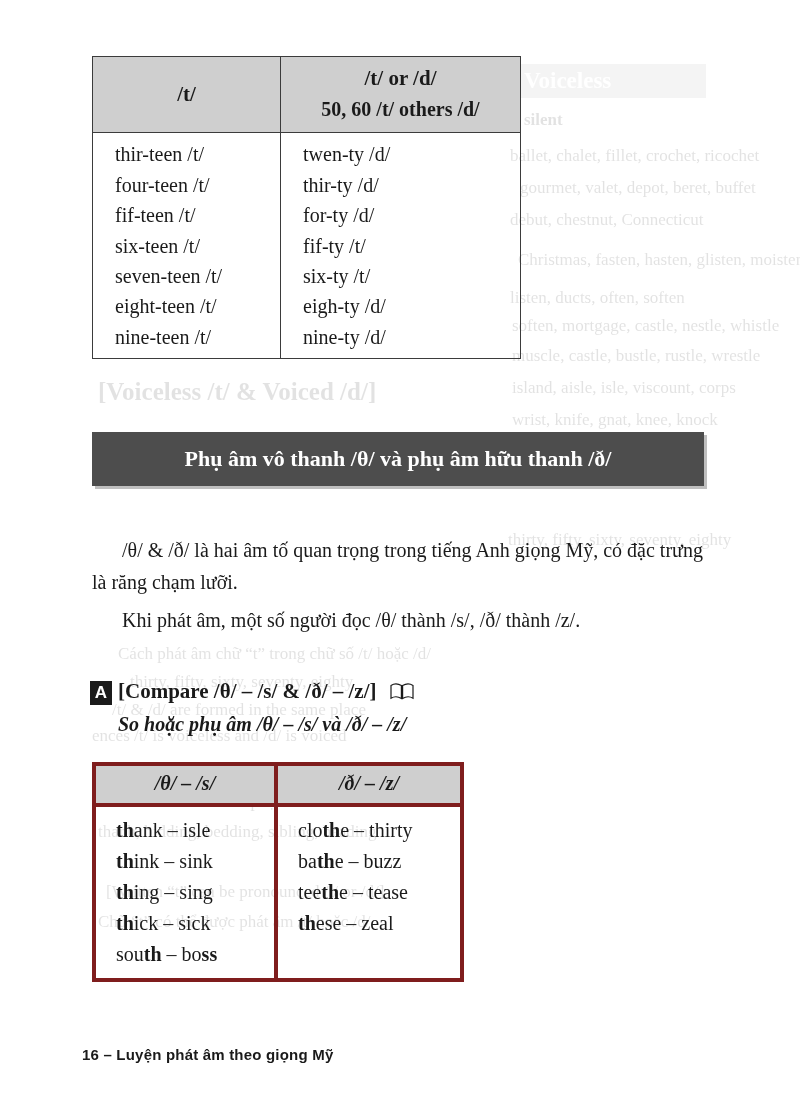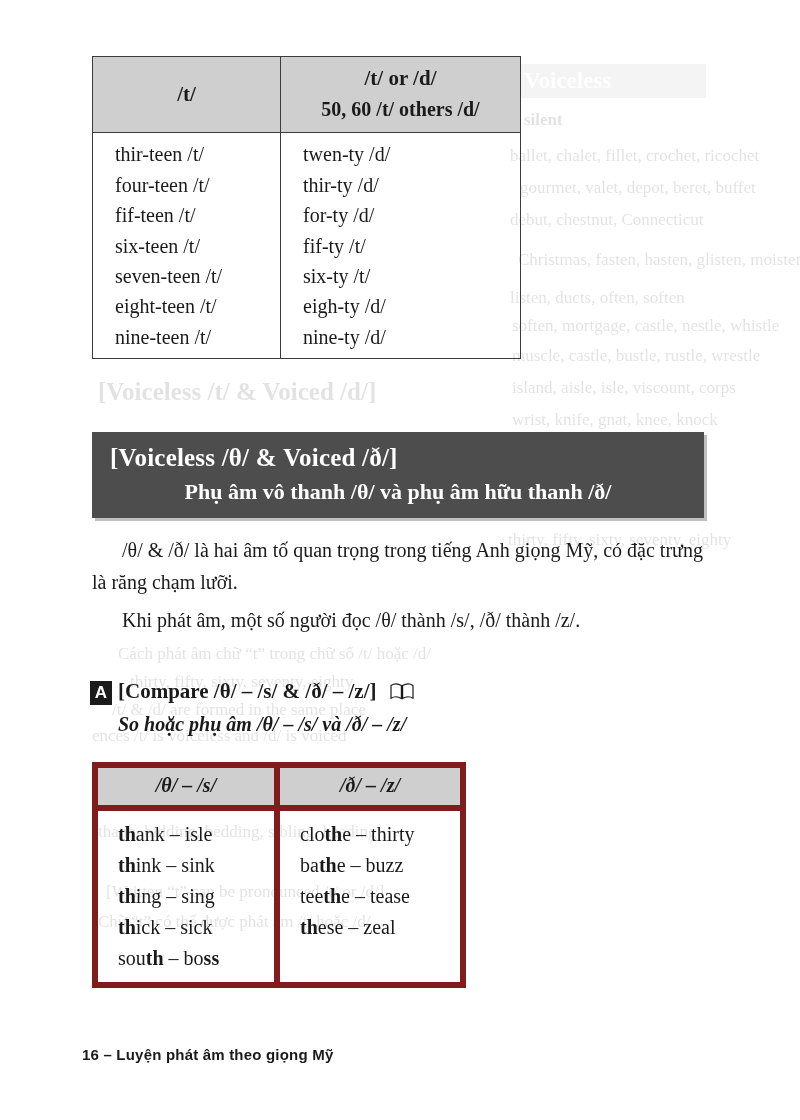--- a/index.html
+++ b/index.html
@@ -163,21 +163,21 @@
   
   .table-bottom {
     position: absolute;
     left: 92px;
     top: 762px;
     width: 368px;
     border-collapse: collapse;
     table-layout: fixed;
   }
   .table-bottom td {
-    border: 6px solid #7f1d1d;
+    border: 4px solid #7f1d1d;
     padding: 0;
   }
   .table-bottom .hcell {
     background: #cfcfcf;
     text-align: center;
     font-size: 20px;
     font-weight: 700;
     padding: 6px 4px 8px 4px;
     font-style: italic;
   }
@@ -266,21 +266,20 @@
           <div>six-ty  /t/</div>
           <div>eigh-ty  /d/</div>
           <div>nine-ty  /d/</div>
         </div>
       </td>
     </tr>
   </tbody>
     </table>
 
   <div class="banner">
-    <div class="line1">[Voiceless /θ/ &amp; Voiced /ð/]</div>
     <div class="line2">Phụ âm vô thanh /θ/ và phụ âm hữu thanh /ð/</div>
   </div>
 
   <div class="para p1">
     <span class="indent">/θ/ &amp; /ð/ là hai âm tố quan trọng trong tiếng Anh giọng Mỹ, có đặc trưng là răng chạm lưỡi.</span>
   </div>
   <div class="para p2">
     <span class="indent">Khi phát âm, một số người đọc /θ/ thành /s/, /ð/ thành /z/.</span>
   </div>
 

